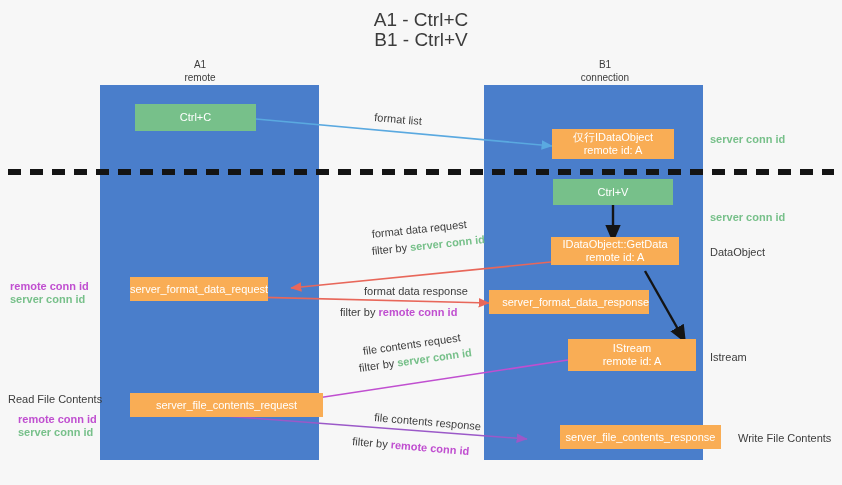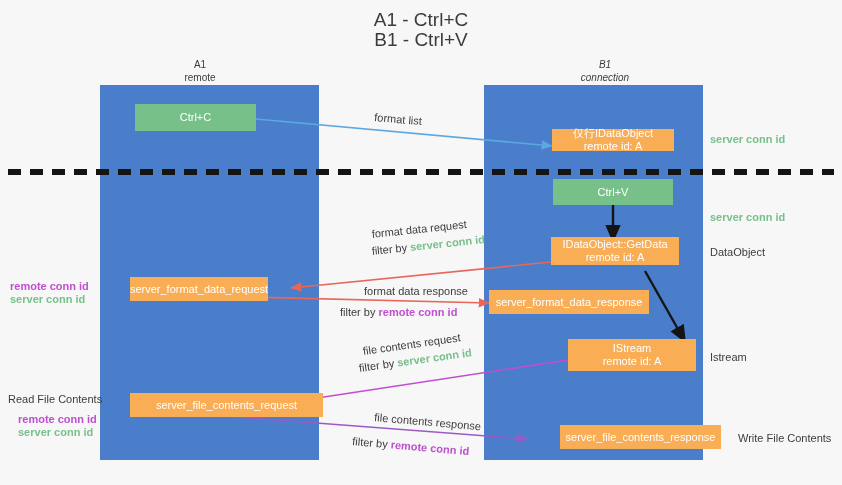--- a/index.html
+++ b/index.html
@@ -57,21 +57,21 @@
 
   <div class="title">
     <div>A1 - Ctrl+C</div>
     <div>B1 - Ctrl+V</div>
   </div>
 
   <div class="lane-head" style="left:140px;top:58px;width:120px;">
     <div>A1</div>
     <div>remote</div>
   </div>
-  <div class="lane-head" style="left:545px;top:58px;width:120px;font-style:italic;">
+  <div class="lane-head" style="left:545px;top:58px;width:120px;">
     <div>B1</div>
     <div>connection</div>
   </div>
 
   <div class="lane" style="left:100px;top:85px;width:219px;height:375px;"></div>
   <div class="lane" style="left:484px;top:85px;width:219px;height:375px;"></div>
 
   <svg class="overlay" viewBox="0 0 842 485">
     <defs>
       <marker id="ah-blue" markerWidth="8" markerHeight="8" refX="6.5" refY="3" orient="auto">
@@ -105,21 +105,21 @@
 
     <path d="M568,360 L291,402" stroke="#c04fd0" stroke-width="1.6" fill="none" marker-end="url(#ah-magenta)"></path>
 
     <path d="M133,409 L527,439" stroke="#9b59c8" stroke-width="1.6" fill="none" marker-end="url(#ah-purple)"></path>
   </svg>
 
   <div class="box green" style="left:135px;top:104px;width:121px;height:27px;">
     <span>Ctrl+C</span>
   </div>
 
-  <div class="box orange" style="left:552px;top:129px;width:122px;height:22px;">
+  <div class="box orange" style="left:552px;top:129px;width:122px;height:30px;">
     <span>仅行IDataObject</span>
     <span>remote id: A</span>
   </div>
 
   <div class="box green" style="left:553px;top:179px;width:120px;height:26px;">
     <span>Ctrl+V</span>
   </div>
 
   <div class="box orange" style="left:551px;top:237px;width:128px;height:28px;">
     <span>IDataObject::GetData</span>
@@ -128,21 +128,21 @@
 
   <div class="box orange" style="left:568px;top:339px;width:128px;height:32px;">
     <span>IStream</span>
     <span>remote id: A</span>
   </div>
 
   <div class="box orange" style="left:130px;top:277px;width:138px;height:24px;">
     <span>server_format_data_request</span>
   </div>
 
-  <div class="box orange" style="left:489px;top:290px;width:160px;height:24px;">
+  <div class="box orange" style="left:489px;top:290px;width:160px;height:24px;align-items:flex-end;">
     <span>server_format_data_response</span>
   </div>
 
   <div class="box orange" style="left:130px;top:393px;width:193px;height:24px;">
     <span>server_file_contents_request</span>
   </div>
 
   <div class="box orange" style="left:525px;top:425px;width:161px;height:24px;margin-left:35px;">
     <span>server_file_contents_response</span>
   </div>

